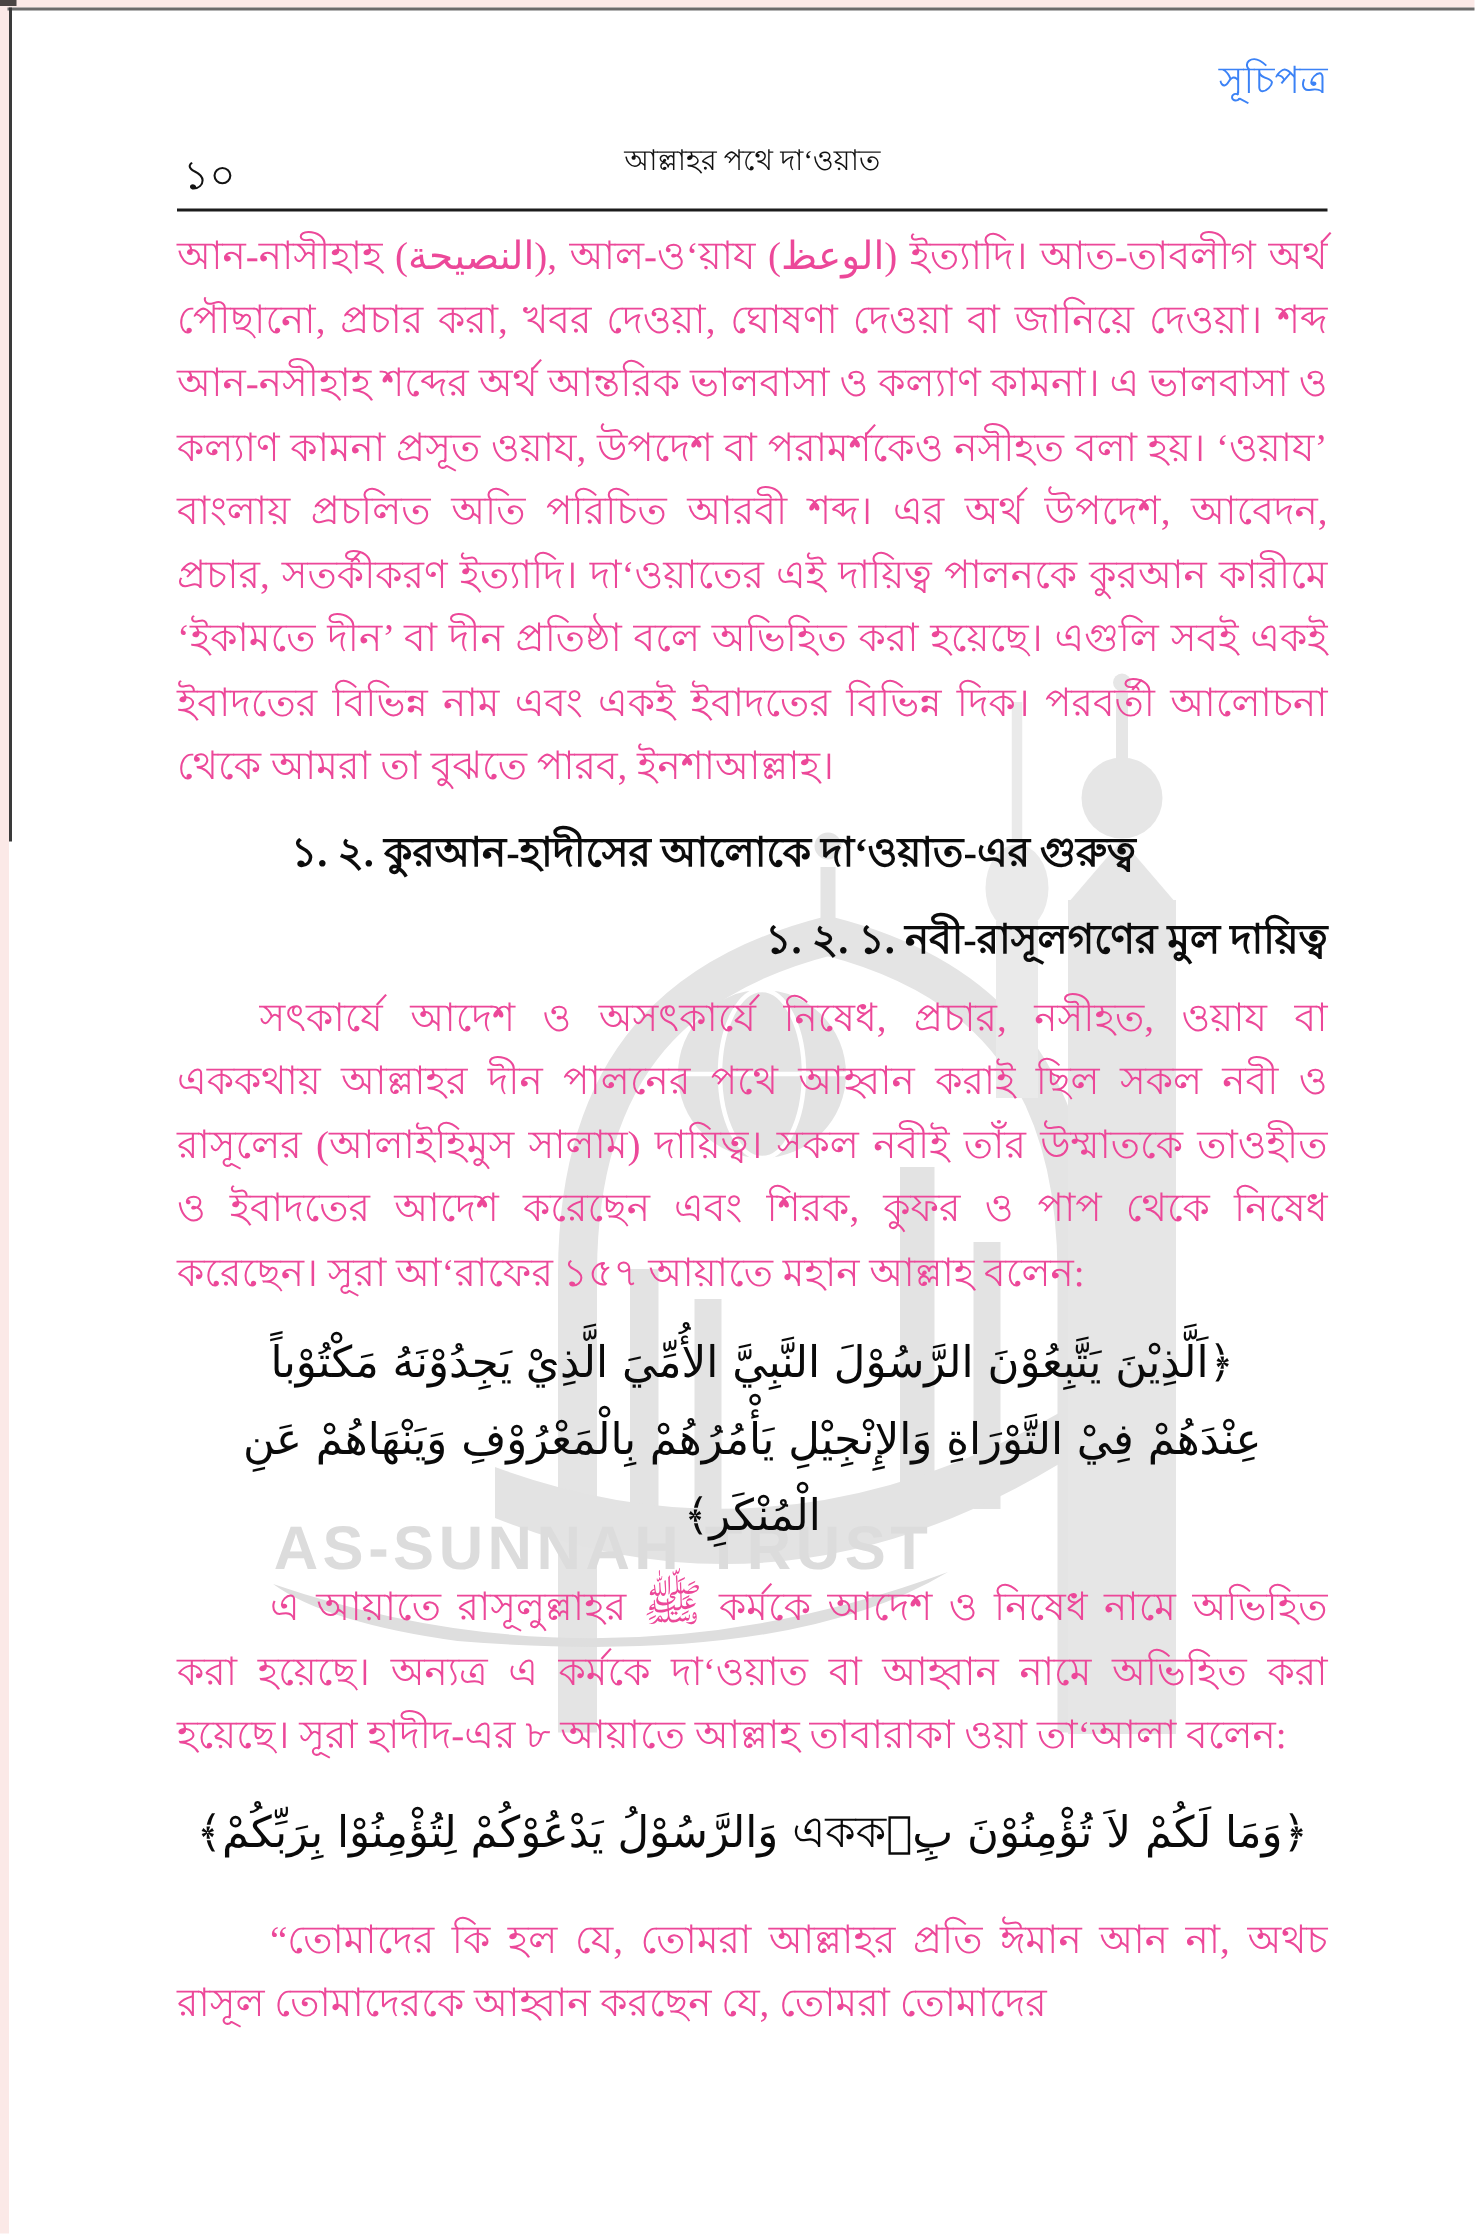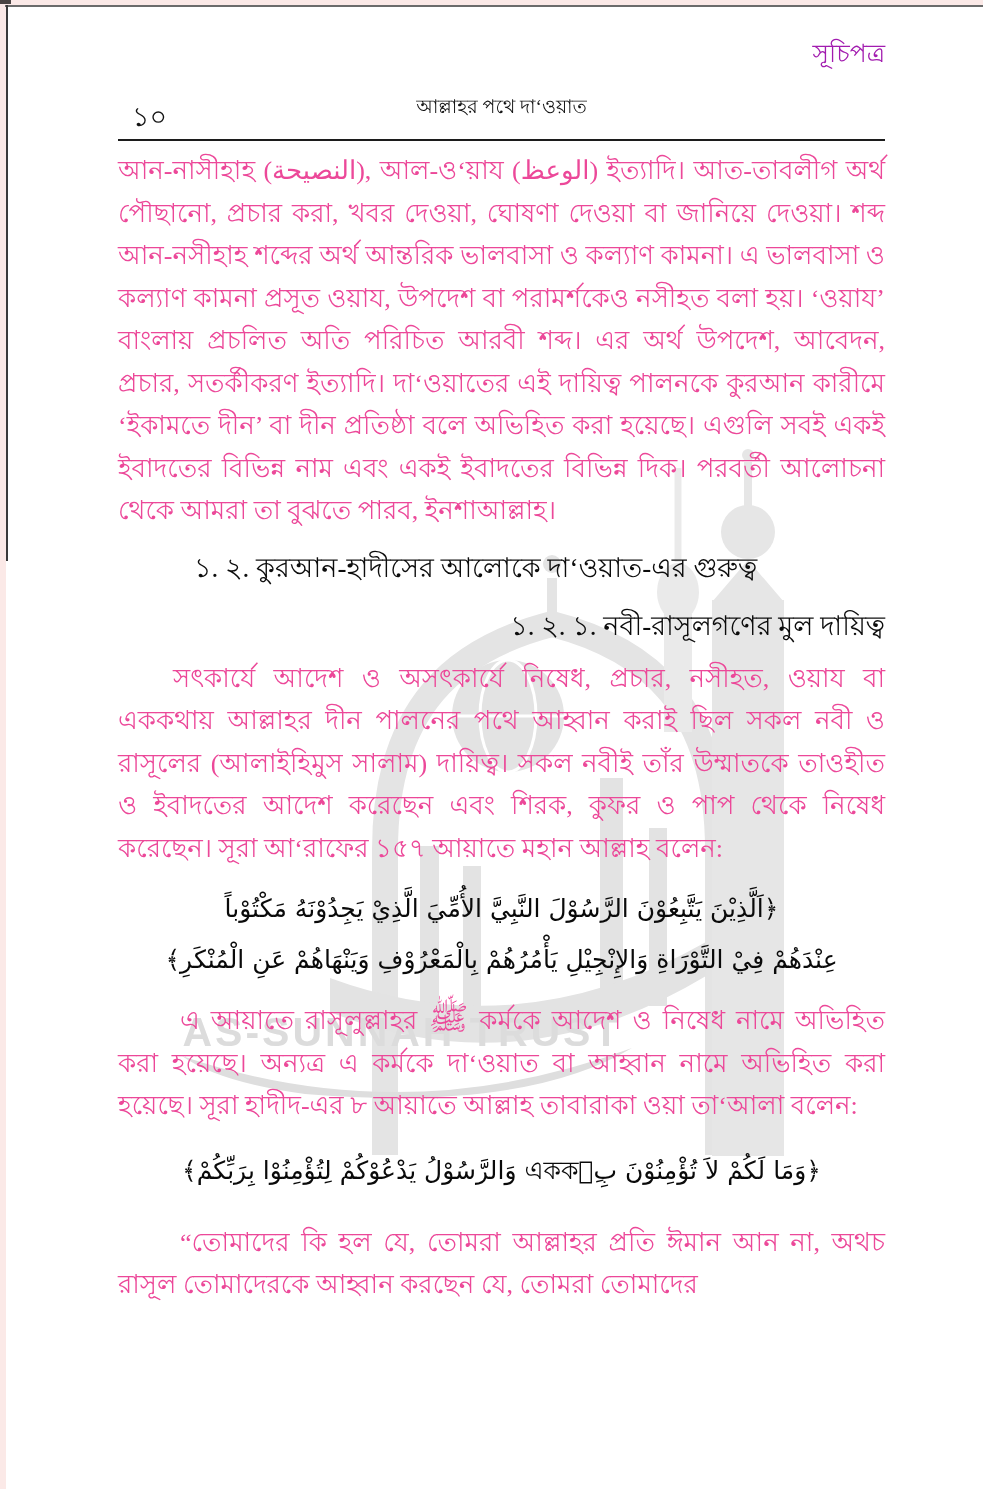--- a/index.html
+++ b/index.html
@@ -12,47 +12,47 @@
   .strip-top{position:absolute;left:0;top:0;width:983px;height:5px;background:#fbe9e7;z-index:5;}
   .strip-left{position:absolute;left:0;top:0;width:6px;height:1489px;background:#fbe9e7;z-index:5;}
   .corner-mark{position:absolute;left:0;top:0;width:11px;height:4px;background:#4a4443;z-index:6;}
   .edge-top{position:absolute;left:5px;top:5px;width:978px;height:1.5px;background:#6b6b6b;z-index:5;}
   .edge-left{position:absolute;left:6px;top:5px;width:2px;height:556px;background:#3a3a3a;z-index:5;}
 
   .watermark{position:absolute;left:0;top:0;z-index:0;pointer-events:none;}
 
   .toc-link{
     position:absolute;top:34px;right:98px;z-index:2;
-    font-size:25px;color:#a21caf;cursor:pointer;
+    font-size:25px;color:#3b82f6;cursor:pointer;
     font-family:"Liberation Serif","DejaVu Serif",serif;
   }
 
   .content{position:absolute;left:118px;right:98px;top:0;z-index:1;color:#121212;}
 
   .header-row{position:relative;margin-top:92px;height:42px;}
-  .page-number{position:absolute;left:14px;top:4px;font-size:27px;}
+  .page-number{position:absolute;left:4px;top:4px;font-size:27px;}
   .header-title{text-align:center;font-size:19px;}
   .rule{border-bottom:2.5px solid #1c1c1c;margin-top:5px;}
 
   .para{
     font-size:26px;line-height:42.5px;text-align:justify;
     margin:0;color:#ec4899;
   }
   .para1{margin-top:9px;}
   .heading{
-    font-size:27px;font-weight:normal;line-height:42px;
+    font-size:27px;font-weight:bold;line-height:42px;
     padding-left:76px;color:#0c0c0c;
   }
   .h1{margin-top:14px;}
   .h2{margin-top:16px;text-align:right;}
   .para2{margin-top:11px;text-indent:55px;}
   .arabic{
     direction:rtl;unicode-bidi:isolate;
     font-family:"DejaVu Sans",sans-serif;
-    font-size:25px;line-height:51px;text-align:center;color:#0a0a0a;
+    font-size:29px;line-height:51px;text-align:center;color:#0a0a0a;
   }
   .arabic1{margin-top:13px;}
   .arabic2{margin-top:17px;}
   .quote{margin-top:9px;text-indent:62px;}
   .para3{margin-top:15px;text-indent:62px;}
   .pbuh{font-family:"DejaVu Sans",sans-serif;font-size:33px;line-height:0;}
   .quote2{margin-top:26px;}
 </style>
 </head>
 <body>

